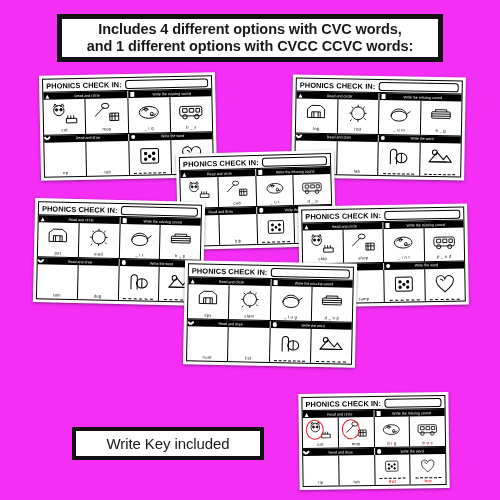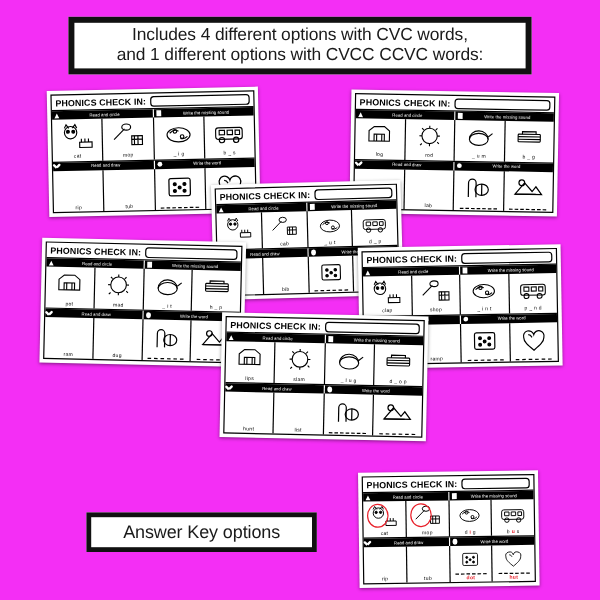--- a/index.html
+++ b/index.html
@@ -13,20 +13,21 @@
   
   .header-banner{
     position:absolute;left:57px;top:14px;width:386px;height:48px;
     background:#ffffff;border:5px solid #111111;
     display:flex;flex-direction:column;align-items:center;justify-content:center;
     box-sizing:border-box;
   }
   .header-line{
     font-size:14.5px;color:#1a1a1a;line-height:17px;white-space:nowrap;
     letter-spacing:-0.1px;
+    font-weight:bold;
   }
 
   
   .answerkey-banner{
     position:absolute;left:72px;top:427px;width:192px;height:33px;
     background:#ffffff;border:4px solid #111111;
     display:flex;align-items:center;justify-content:center;
     box-sizing:border-box;
   }
   .answerkey-banner span{font-size:15px;color:#1a1a1a;letter-spacing:-0.1px;}
@@ -123,21 +124,21 @@
 </style>
 </head>
 <body>
 
 <div class="header-banner">
   <div class="header-line">Includes 4 different options with CVC words,</div>
   <div class="header-line">and 1 different options with CVCC CCVC words:</div>
 </div>
 
 <div class="answerkey-banner">
-  <span>Answer Key options</span>
+  <span>Write Key included</span>
 </div>
 
 <div id="cards-layer">
     <div class="card" style="left: 40px; top: 74px; width: 176px; height: 105px; transform: rotate(-1.2deg);">
       <div class="card-inner">
         <div class="card-title-row">
           <div class="card-title">PHONICS CHECK IN:</div>
           <div class="card-title-blank"></div>
         </div>
         <div class="card-body">

